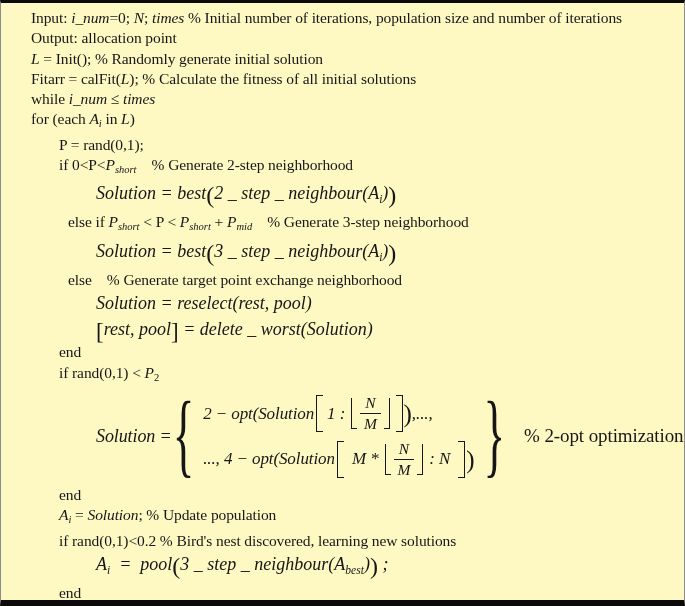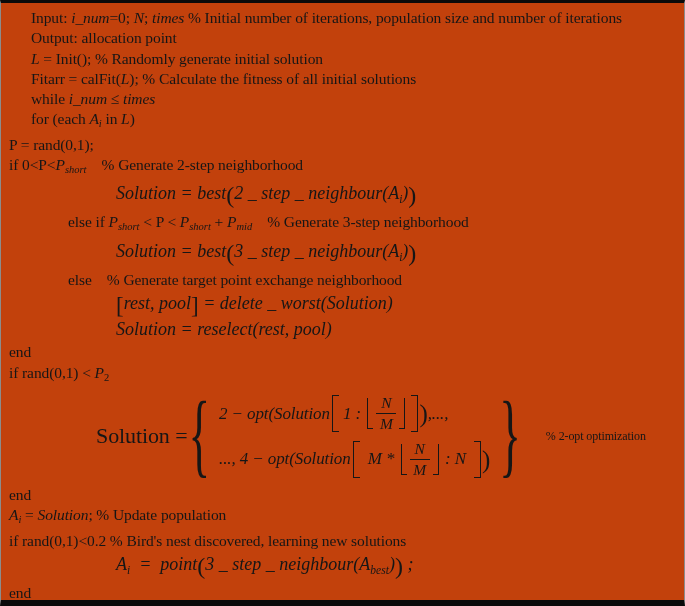--- a/index.html
+++ b/index.html
@@ -1,80 +1,80 @@
 <!DOCTYPE html>
 <html><head>
 <meta charset="utf-8">
 <style>
   html,body{margin:0;padding:0;background:#ffffff;}
   .frame{
     position:relative;
     width:685px;height:606px;
     box-sizing:border-box;
-    background:#c2410c;
+    background:#fef9c3;
     border-top:3px solid #0a0a0a;
     border-bottom:6px solid #0a0a0a;
     border-left:1.5px solid #8c8c8c;
     border-right:1.5px solid #8c8c8c;
     padding-top:5px;
     overflow:hidden;
     font-family:"Liberation Serif","DejaVu Serif",serif;
     color:#161616;
   }
   .line{white-space:pre;font-size:15.5px;line-height:20.3px;letter-spacing:-0.1px;}
   .lvl0{padding-left:23px;}
   .lvl1{padding-left:30px;}
-  .lvl2{margin-left:8px;}
+  .lvl2{padding-left:58px;}
   .lvl3{padding-left:67px;}
   .lvl4{padding-left:95px;}
-  .math-line{font-size:18px;line-height:26px;letter-spacing:0;margin-left:20px;}
+  .math-line{font-size:18px;line-height:26px;letter-spacing:0;}
   .s-r{font-style:normal;}
   .s-i{font-style:italic;}
   .s-sub{font-style:italic;font-size:10.5px;vertical-align:-3px;letter-spacing:0;}
   .s-subr{font-style:normal;font-size:10.5px;vertical-align:-3px;}
   .s-m{font-style:italic;}
   .s-msub{font-style:italic;font-size:11.5px;vertical-align:-4px;}
   .s-bp{font-style:normal;font-size:24px;line-height:1;vertical-align:-3.5px;}
   .s-bb{font-style:normal;font-size:23px;line-height:1;vertical-align:-3.5px;}
 
   
   .eq-line{display:none;align-items:center;height:97px;padding-left:95px;}
-  .eq-lhs{font-size:22px;white-space:pre;}
+  .eq-lhs{font-size:18px;font-style:italic;white-space:pre;}
   .brace{font-size:45px;line-height:1;display:inline-block;transform:scaleY(2.05);font-style:normal;font-weight:400;margin:0 1px;}
   .eq-rows{display:flex;flex-direction:column;gap:7px;margin:0 8px;}
   .eq-row{display:inline-flex;align-items:center;font-size:17px;font-style:italic;white-space:pre;}
   .sqb-l{width:6px;align-self:stretch;border-left:1.5px solid #161616;border-top:1.5px solid #161616;border-bottom:1.5px solid #161616;margin:1px 4px 1px 2px;}
   .sqb-r{width:6px;align-self:stretch;border-right:1.5px solid #161616;border-top:1.5px solid #161616;border-bottom:1.5px solid #161616;margin:1px 1px 1px 4px;}
   .floor-l{width:5px;align-self:stretch;border-left:1.4px solid #161616;border-bottom:1.4px solid #161616;margin:4px 3px 4px 2px;}
   .floor-r{width:5px;align-self:stretch;border-right:1.4px solid #161616;border-bottom:1.4px solid #161616;margin:4px 2px 4px 3px;}
   .frac{display:inline-flex;flex-direction:column;align-items:center;font-size:15.5px;font-style:italic;line-height:1.15;}
   .frac .num{border-bottom:1.3px solid #161616;padding:0 5px 1px;}
   .frac .den{padding-top:1px;}
   .close-paren{font-size:25px;font-style:normal;line-height:1;}
-  .eq-comment{font-size:12px;font-style:normal;margin-left:24px;white-space:pre;}
+  .eq-comment{font-size:19px;font-style:normal;margin-left:18px;white-space:pre;}
 </style>
 </head>
 <body>
 
 <div class="frame">
   <div id="code">
       <div class="line lvl1"><span class="s-r">Input: </span><span class="s-i">i_num</span><span class="s-r">=0; </span><span class="s-i">N</span><span class="s-r">; </span><span class="s-i">times</span><span class="s-r"> % Initial number of iterations, population size and number of iterations</span></div>
       <div class="line lvl1"><span class="s-r">Output: allocation point</span></div>
       <div class="line lvl1"><span class="s-i">L</span><span class="s-r"> = Init(); % Randomly generate initial solution</span></div>
       <div class="line lvl1"><span class="s-r">Fitarr = calFit(</span><span class="s-i">L</span><span class="s-r">); % Calculate the fitness of all initial solutions</span></div>
       <div class="line lvl1"><span class="s-r">while </span><span class="s-i">i_num</span><span class="s-r"> ≤ </span><span class="s-i">times</span></div>
       <div class="line lvl1"><span class="s-r">for (each </span><span class="s-i">A</span><span class="s-sub">i</span><span class="s-r"> in </span><span class="s-i">L</span><span class="s-r">)</span></div>
       <div class="line lvl2"><span class="s-r">P = rand(0,1);</span></div>
       <div class="line lvl2"><span class="s-r">if 0&lt;P&lt;</span><span class="s-i">P</span><span class="s-sub">short</span><span class="s-r">    % Generate 2-step neighborhood</span></div>
       <div class="line lvl4 math-line"><span class="s-m">Solution = best</span><span class="s-bp">(</span><span class="s-m">2 _ step _ neighbour(A</span><span class="s-msub">i</span><span class="s-m">)</span><span class="s-bp">)</span></div>
       <div class="line lvl3"><span class="s-r">else if </span><span class="s-i">P</span><span class="s-sub">short</span><span class="s-r"> &lt; P &lt; </span><span class="s-i">P</span><span class="s-sub">short</span><span class="s-r"> + </span><span class="s-i">P</span><span class="s-sub">mid</span><span class="s-r">    % Generate 3-step neighborhood</span></div>
       <div class="line lvl4 math-line"><span class="s-m">Solution = best</span><span class="s-bp">(</span><span class="s-m">3 _ step _ neighbour(A</span><span class="s-msub">i</span><span class="s-m">)</span><span class="s-bp">)</span></div>
       <div class="line lvl3"><span class="s-r">else    % Generate target point exchange neighborhood</span></div>
+      <div class="line lvl4 math-line"><span class="s-m">Solution = reselect(rest, pool)</span></div>
       <div class="line lvl4 math-line"><span class="s-bb">[</span><span class="s-m">rest, pool</span><span class="s-bb">]</span><span class="s-m"> = delete _ worst(Solution)</span></div>
-      <div class="line lvl4 math-line"><span class="s-m">Solution = reselect(rest, pool)</span></div>
       <div class="line lvl2"><span class="s-r">end</span></div>
       <div class="line lvl2"><span class="s-r">if rand(0,1) &lt; </span><span class="s-i">P</span><span class="s-subr">2</span></div>
       <div id="equation-line" class="line eq-line" style="display: flex;">
     <span class="eq-lhs">Solution =</span>
     <span class="brace">{</span>
     <div class="eq-rows">
       <div class="eq-row">
         <span class="s-m">2 − opt(Solution</span>
         <span class="sqb-l"></span>
         <span class="s-m">1 : </span>
@@ -104,18 +104,18 @@
         <span class="close-paren">)</span>
         <span class="s-m"></span>
       </div>
     </div>
     <span class="brace">}</span>
     <span class="eq-comment">% 2-opt optimization</span>
   </div>
       <div class="line lvl2"><span class="s-r">end</span></div>
       <div class="line lvl2"><span class="s-i">A</span><span class="s-sub">i</span><span class="s-r"> = </span><span class="s-i">Solution</span><span class="s-r">; % Update population</span></div>
       <div class="line lvl2"><span class="s-r">if rand(0,1)&lt;0.2 % Bird's nest discovered, learning new solutions</span></div>
-      <div class="line lvl4 math-line"><span class="s-m">A</span><span class="s-msub">i</span><span class="s-m">  =  point</span><span class="s-bp">(</span><span class="s-m">3 _ step _ neighbour(A</span><span class="s-msub">best</span><span class="s-m">)</span><span class="s-bp">)</span><span class="s-m"> ;</span></div>
+      <div class="line lvl4 math-line"><span class="s-m">A</span><span class="s-msub">i</span><span class="s-m">  =  pool</span><span class="s-bp">(</span><span class="s-m">3 _ step _ neighbour(A</span><span class="s-msub">best</span><span class="s-m">)</span><span class="s-bp">)</span><span class="s-m"> ;</span></div>
       <div class="line lvl2"><span class="s-r">end</span></div>
       <div class="line lvl0"><span class="s-r">end</span></div>
     </div>
 
 </div>
 
 </body></html>

